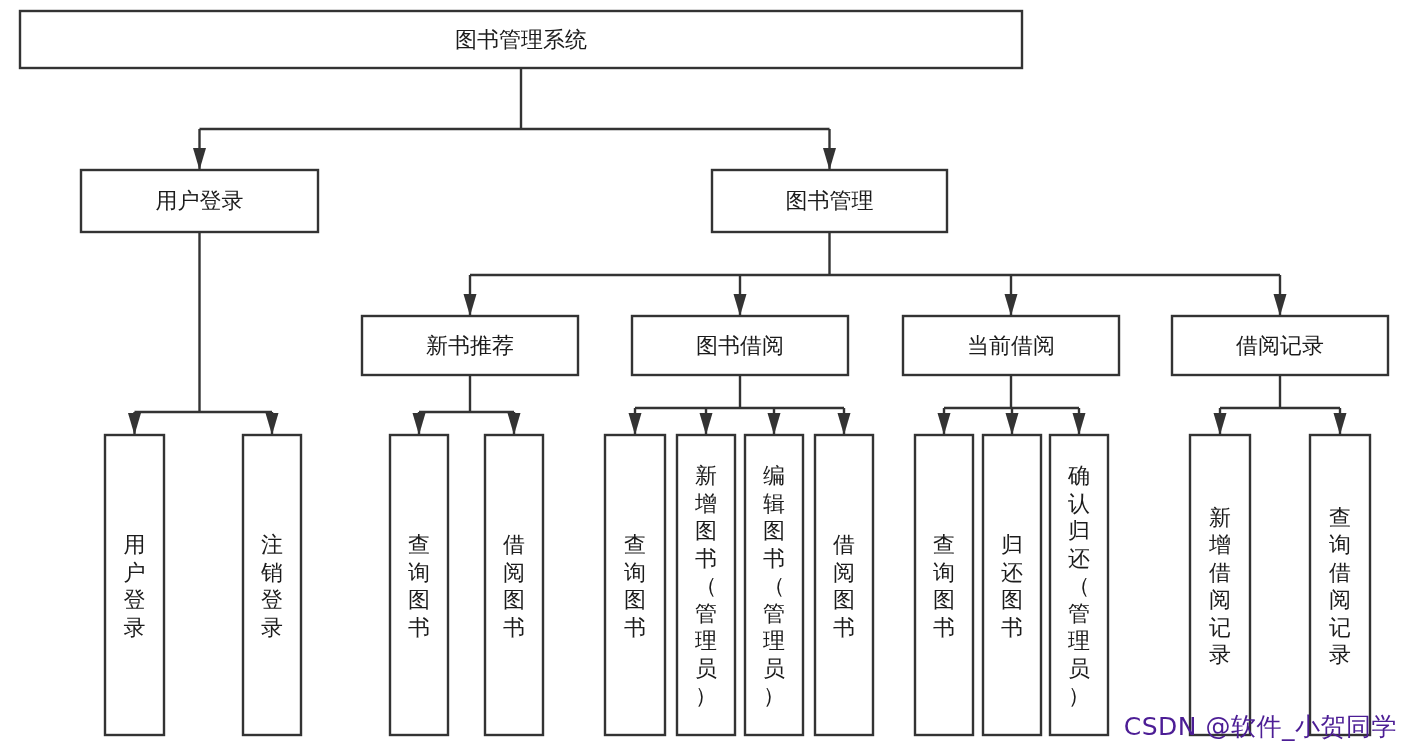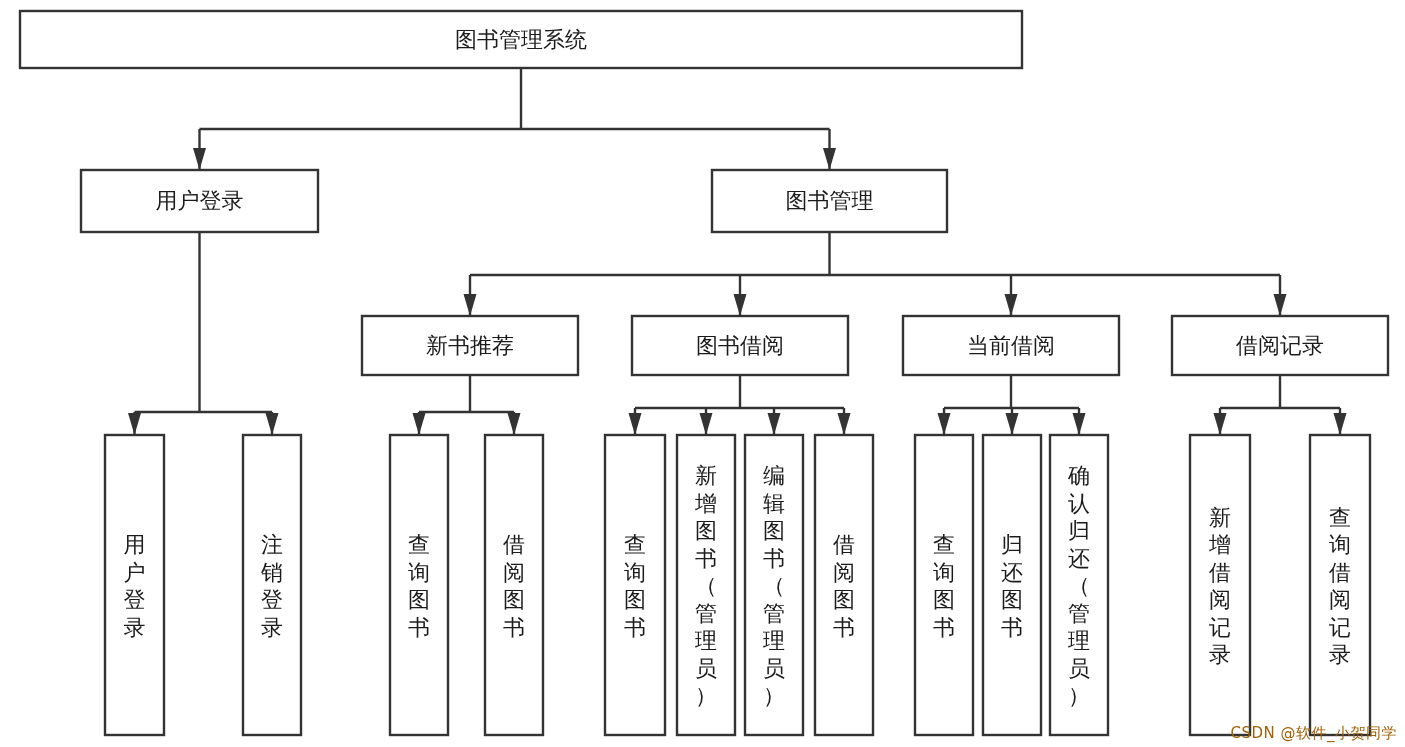--- a/index.html
+++ b/index.html
@@ -55,22 +55,22 @@
     font-family: "DejaVu Sans", "Liberation Sans", sans-serif;
     font-size: 22px;
     fill: #1b1b1b;
     text-anchor: middle;
   }
   .watermark-text {
     position: absolute;
     right: 8px;
     bottom: 4px;
     font-family: "DejaVu Sans", "Liberation Sans", sans-serif;
-    font-size: 15px;
-    color: #a16207;
+    font-size: 25px;
+    color: #4c1d95;
     letter-spacing: 0.5px;
     white-space: nowrap;
     user-select: none;
   }
 </style>
 </head>
 <body>
 
 <div id="diagram-root">
 

